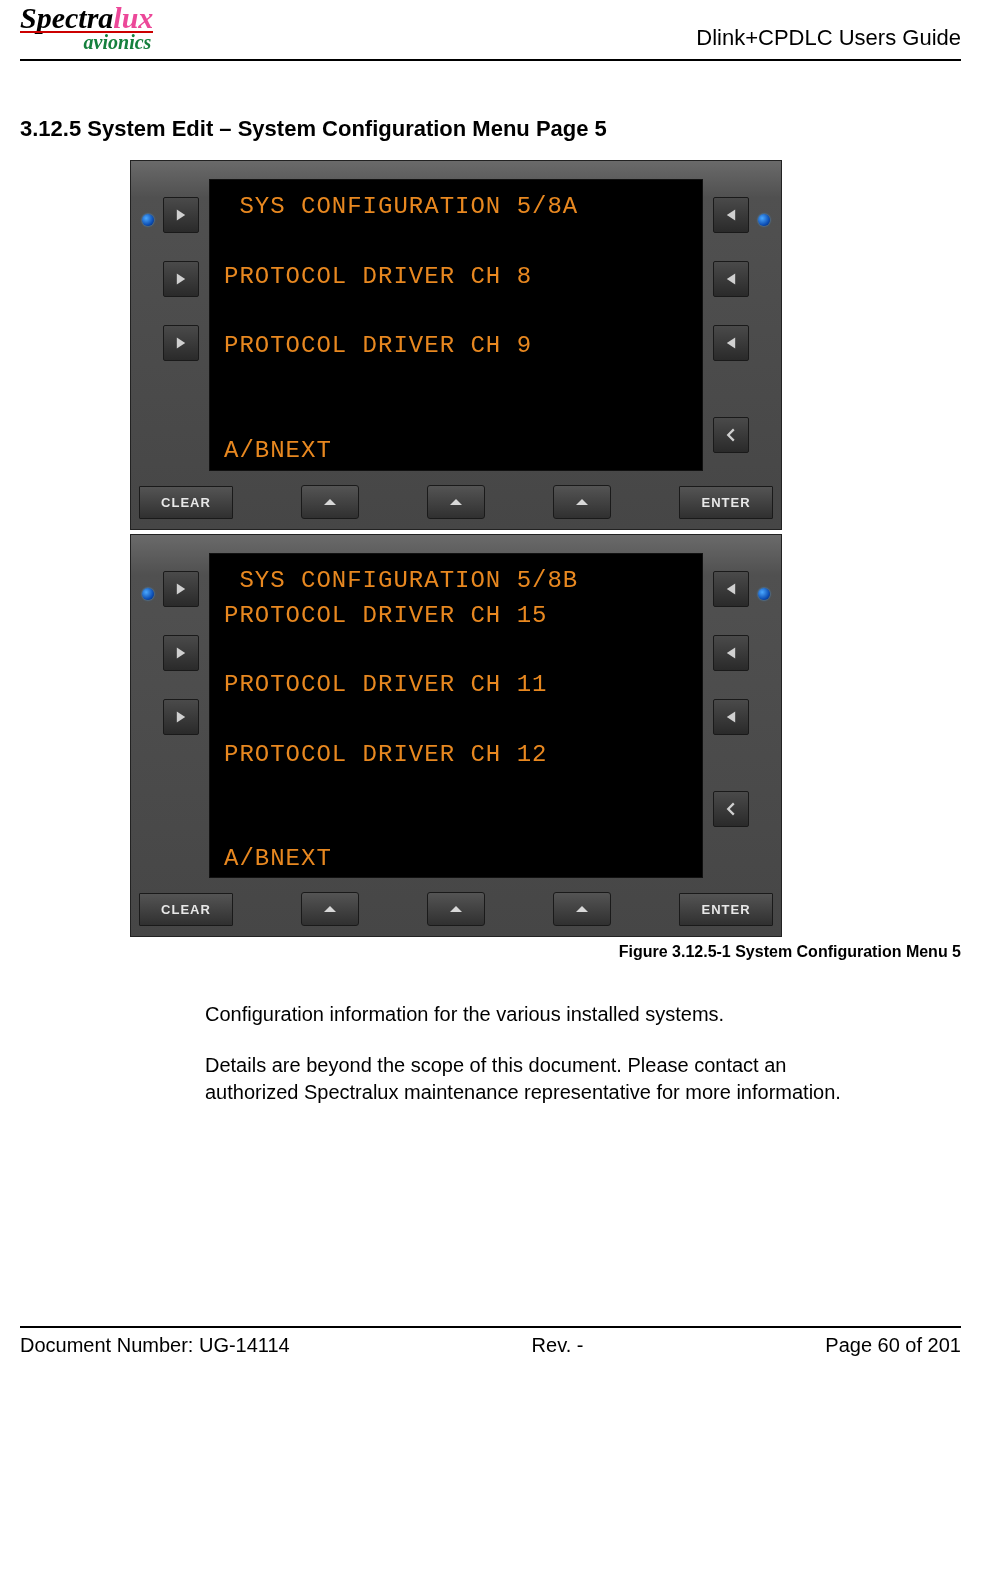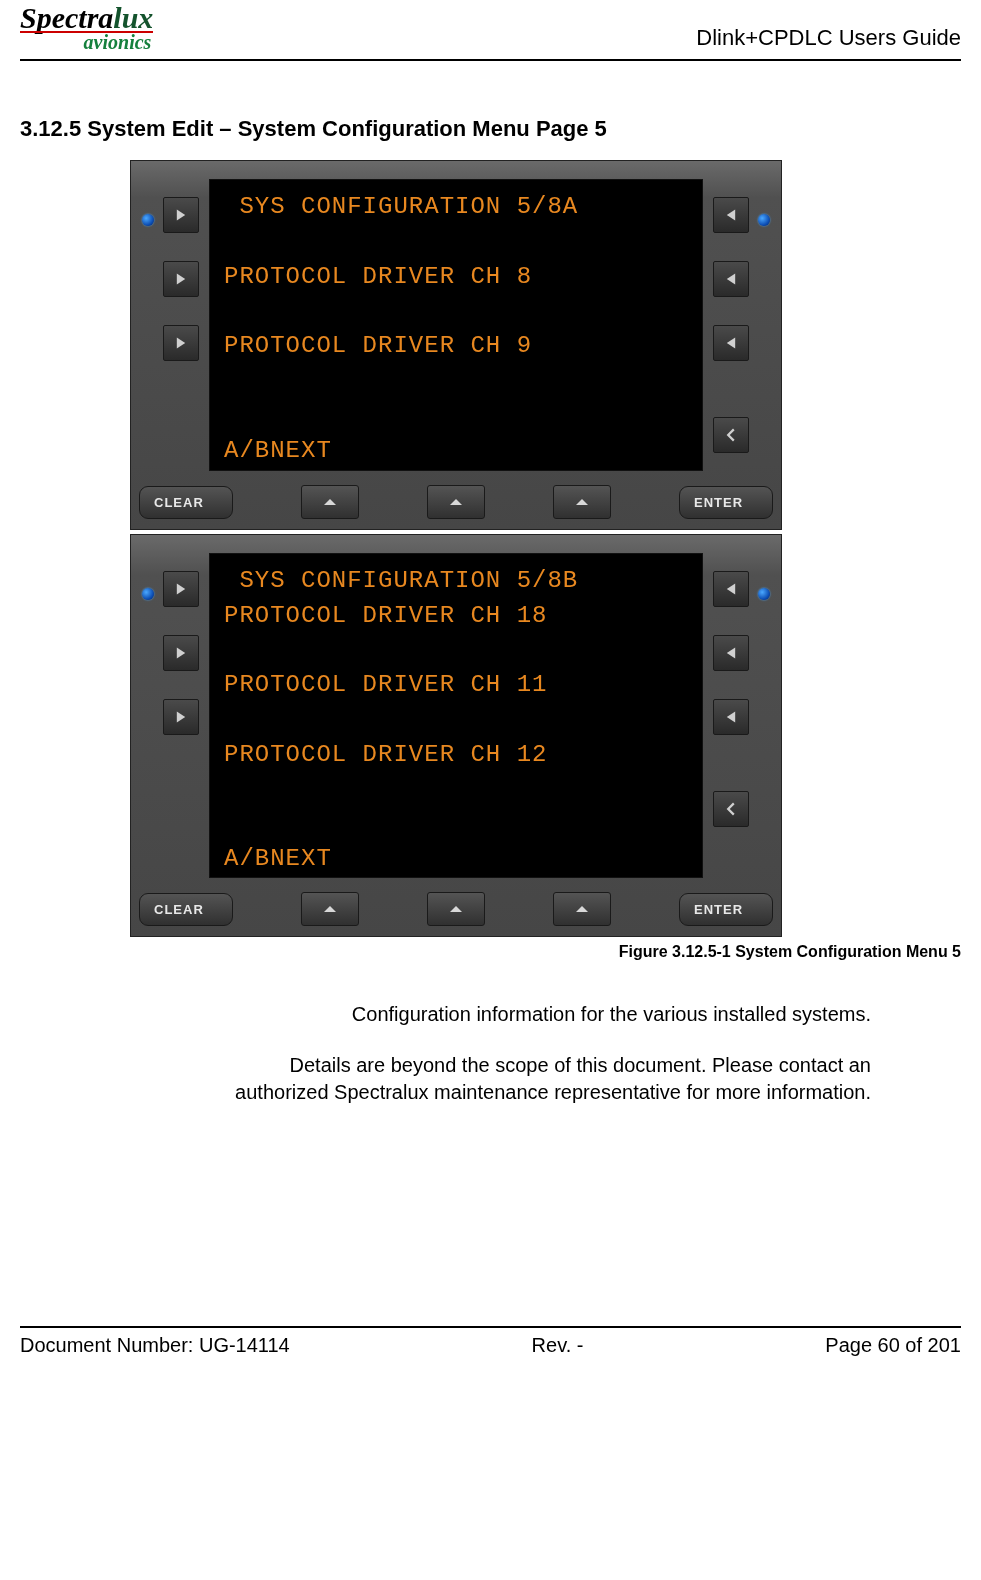--- a/index.html
+++ b/index.html
@@ -23,21 +23,21 @@
     .logo {
       font-family: Georgia, serif;
     }
     .logo-top {
       font-style: italic;
       font-weight: bold;
       font-size: 30px;
       line-height: 0.9;
     }
     .logo-top .black { color: #000; }
-    .logo-top .red { color: #14532d; }
+    .logo-top .red { color: #ec4899; }
     .logo-sub {
       font-style: italic;
       font-weight: bold;
       font-size: 20px;
       color: #15803d;
       text-align: right;
       padding-right: 2px;
       line-height: 0.9;
       border-top: 2px solid #c00;
       display: inline-block;
@@ -137,30 +137,30 @@
     }
     .bottom-row {
       display: flex;
       justify-content: space-between;
       align-items: center;
       padding: 14px 8px 2px 8px;
     }
     .text-btn {
       background: linear-gradient(180deg, #545454 0%, #303030 100%);
       border: 1px solid #1a1a1a;
-      border-radius: 9px;
+      border-radius: 1px;
       color: #e8e8e8;
       font-family: Arial, sans-serif;
       font-size: 13px;
       font-weight: bold;
       letter-spacing: 1px;
       padding: 8px 14px;
       cursor: pointer;
       min-width: 64px;
-      text-align: left;
+      text-align: center;
     }
     .arrow-btn {
       width: 56px;
       height: 32px;
       background: linear-gradient(180deg, #545454 0%, #303030 100%);
       border: 1px solid #1a1a1a;
       border-radius: 3px;
       display: flex;
       align-items: center;
       justify-content: center;
@@ -176,21 +176,20 @@
       font-size: 16px;
       text-align: right;
       margin: 6px 0 40px 0;
       padding-left: 60px;
     }
     .body-text {
       margin-left: 185px;
       margin-right: 90px;
       font-size: 20px;
       line-height: 1.35;
-      text-align: right;
     }
     .body-text p {
       margin: 0 0 24px 0;
     }
     .footer {
       border-top: 2px solid #000;
       margin-top: 220px;
       padding: 6px 0 0 0;
       display: flex;
       justify-content: space-between;
@@ -318,21 +317,21 @@
               <svg viewBox="0 0 10 10">
                 <path d="M2 1 L8 5 L2 9 Z"></path>
               </svg>
             </div>
           <div class="side-btn">
               <svg viewBox="0 0 10 10">
                 <path d="M2 1 L8 5 L2 9 Z"></path>
               </svg>
             </div>
         </div>
-        <div class="screen"><div class="title-line"> SYS CONFIGURATION 5/8B</div><div>PROTOCOL DRIVER CH 18</div>
+        <div class="screen"><div class="title-line"> SYS CONFIGURATION 5/8B</div><div>PROTOCOL DRIVER CH 15</div>
 <div>PROTOCOL DRIVER CH 11</div>
 <div>PROTOCOL DRIVER CH 12</div>
 
 <div class="row-line"><span>A/B</span><span>NEXT</span></div></div>
         <div class="side-col right">
           <div class="side-btn">
               <svg viewBox="0 0 10 10">
                 <path d="M8 1 L2 5 L8 9 Z"></path>
               </svg>
             </div>

